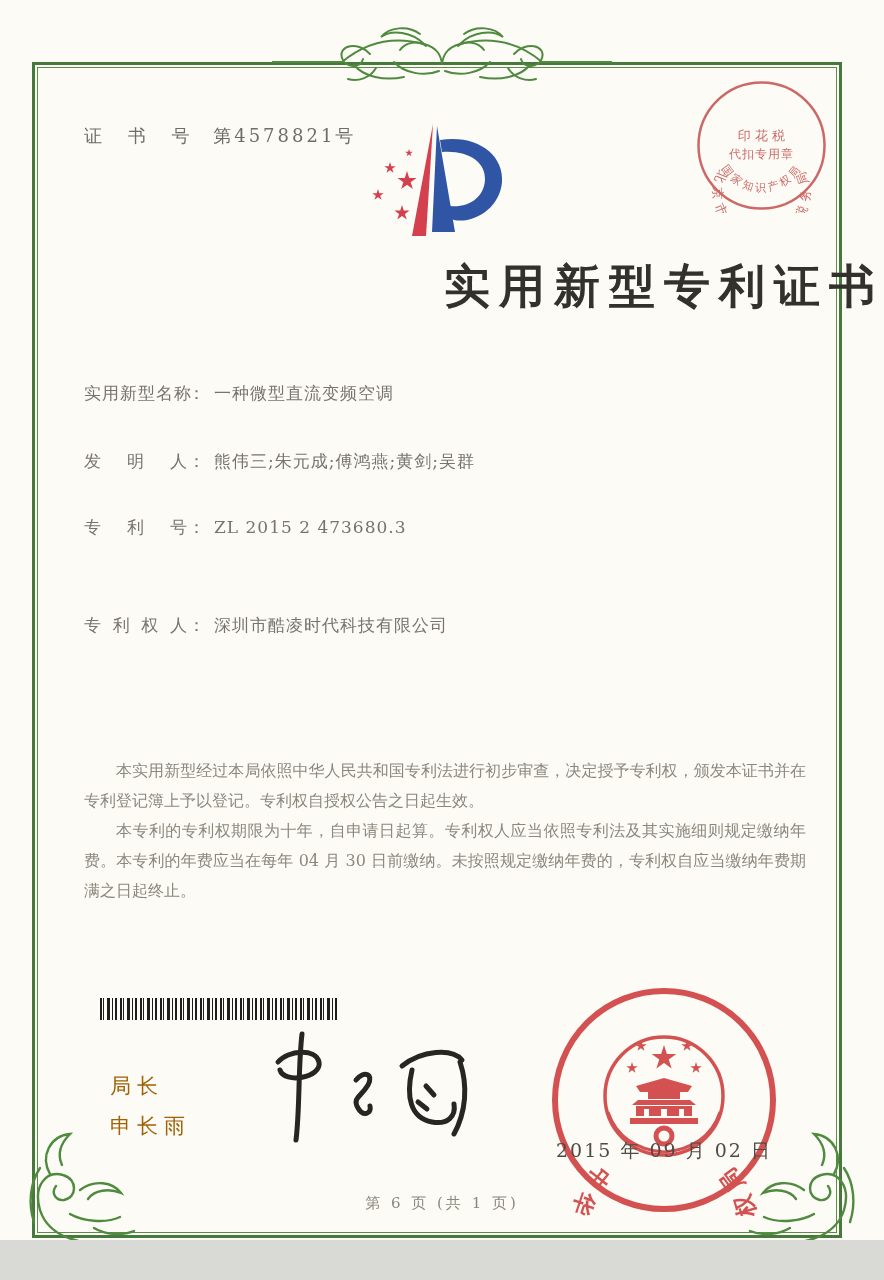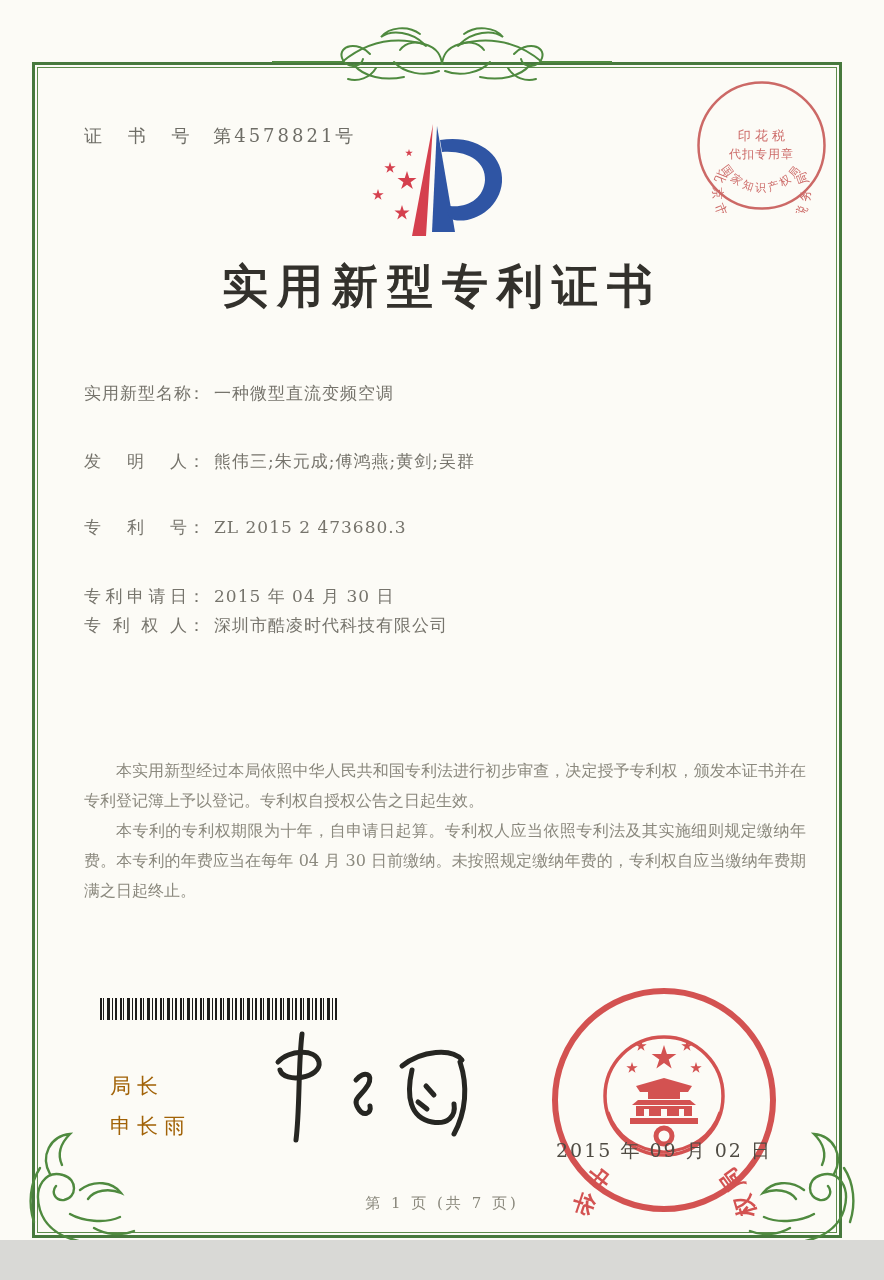--- a/index.html
+++ b/index.html
@@ -20,21 +20,21 @@
   
   .cert-no{
     position:absolute;left:84px;top:124px;
     font-size:18px;color:#6e6d66;white-space:nowrap;
   }
   .cert-no .lbl{letter-spacing:10px;margin-right:8px;}
   .cert-no .val{letter-spacing:3px;}
   .logo{position:absolute;left:366px;top:114px;}
   .tax-stamp{position:absolute;left:694px;top:78px;opacity:.85;}
   .doc-title{
-    position:absolute;left:0;right:0;top:256px;text-align:center;
+    position:absolute;left:0;right:0;top:256px;text-align:right;
     font-size:46px;font-weight:700;letter-spacing:9px;color:#33312c;
   }
   
   .field{
     position:absolute;left:84px;font-size:17px;color:#76746c;
     white-space:nowrap;letter-spacing:1px;
   }
   .f-label{
     display:inline-block;width:104px;text-align:justify;text-align-last:justify;
     vertical-align:top;
@@ -153,23 +153,20 @@
   <div class="doc-title">实用新型专利证书</div>
 
   <div class="field" style="top:450px;">
     <span class="f-label">发明人</span><span class="f-colon">：</span><span class="f-value">熊伟三;朱元成;傅鸿燕;黄剑;吴群</span>
   </div>
   <div class="field" style="top:382px;">
     <span class="f-label">实用新型名称</span><span class="f-colon">：</span><span class="f-value">一种微型直流变频空调</span>
   </div>
   <div class="field" style="top:516px;">
     <span class="f-label">专利号</span><span class="f-colon">：</span><span class="f-value">ZL 2015 2 473680.3</span>
-  </div>
-  <div class="field" style="top:585px;">
-    <span class="f-label">专利申请日</span><span class="f-colon">：</span><span class="f-value">2015 年 04 月 30 日</span>
   </div>
   <div class="field" style="top:614px;font-family:Liberation Serif, serif;">
     <span class="f-label">专利权人</span><span class="f-colon">：</span><span class="f-value">深圳市酷凌时代科技有限公司</span>
   </div>
 
   <div class="paras">
     <p>本实用新型经过本局依照中华人民共和国专利法进行初步审查，决定授予专利权，颁发本证书并在专利登记簿上予以登记。专利权自授权公告之日起生效。</p>
     <p>本专利的专利权期限为十年，自申请日起算。专利权人应当依照专利法及其实施细则规定缴纳年费。本专利的年费应当在每年 04 月 30 日前缴纳。未按照规定缴纳年费的，专利权自应当缴纳年费期满之日起终止。</p>
   </div>
 
@@ -217,15 +214,15 @@
       <rect x="131" y="125" width="5" height="7" fill="#fcfbf6"></rect>
       <rect x="82" y="134" width="68" height="6"></rect>
       <circle cx="116" cy="152" r="8" fill="none" stroke="#cf4040" stroke-width="5"></circle>
       <path d="M60,128 C68,152 88,166 116,168" fill="none" stroke="#cf4040" stroke-width="3"></path>
       <path d="M172,128 C164,152 144,166 116,168" fill="none" stroke="#cf4040" stroke-width="3"></path>
     </g>
   </svg>
 
   <div class="seal-date">2015 年 09 月 02 日</div>
 
-  <div class="footer">第 1 页 (共 7 页)</div>
+  <div class="footer">第 6 页 (共 1 页)</div>
 
 </div>
 
 </body></html>

